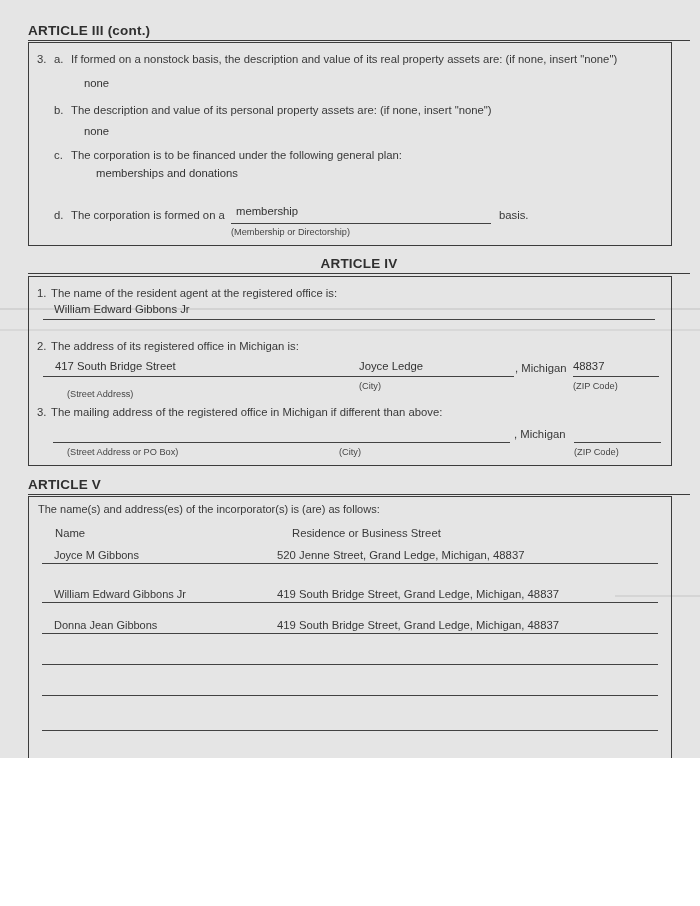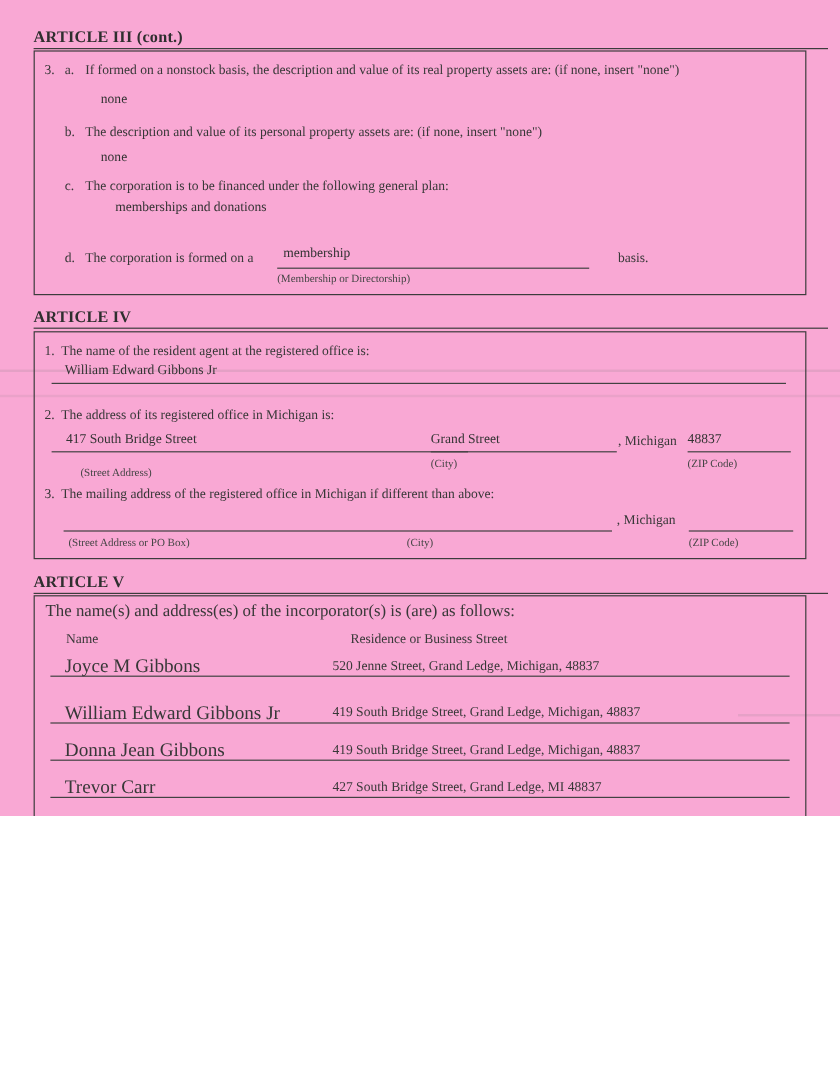--- a/index.html
+++ b/index.html
@@ -4,45 +4,44 @@
 <style>
   * { box-sizing: border-box; margin: 0; padding: 0; }
   html, body { background: #ffffff; }
   body {
     width: 700px; height: 906px;
     font-family: "Liberation Sans", sans-serif;
     color: #383838;
   }
   .page {
     position: relative;
-    width: 700px; height: 680px;
-    background: #f9a8d4;
+    width: 700px; height: 758px;
+    background: #e5e5e5;
     overflow: hidden;
-    font-family: Liberation Serif, serif;
   }
   
   .artifact { position: absolute; pointer-events: none; }
   .art1 { top: 308px; left: 0; width: 700px; height: 2px; background: rgba(120,120,120,0.16); }
   .art2 { top: 329px; left: 0; width: 700px; height: 2px; background: rgba(120,120,120,0.11); }
   .art3 { top: 595px; left: 615px; width: 85px; height: 2px; background: rgba(120,120,120,0.14); }
   .art4 { top: 888px; left: 30px; width: 320px; height: 3px; background: rgba(120,120,120,0.07); }
 
   .heading {
     margin-left: 28px;
     width: 662px;
     font-size: 13.5px;
     font-weight: bold;
     color: #2f2f2f;
     letter-spacing: 0.2px;
     border-bottom: 1.8px solid #3c3c3c;
     padding-bottom: 2px;
     line-height: 14px;
   }
   .h3 { margin-top: 24px; }
-  .h4 { margin-top: 11px; }
+  .h4 { margin-top: 11px; text-align: center; }
   .h5 { margin-top: 12px; }
 
   .box {
     position: relative;
     margin-left: 28px;
     width: 644px;
     border: 1.6px solid #3c3c3c;
     background: transparent;
   }
   .box1 { height: 204px; margin-top: 1px; }
@@ -53,32 +52,32 @@
   .t { font-size: 11.3px; line-height: 13px; white-space: nowrap; color: #383838; }
   .val { font-size: 11.3px; line-height: 13px; white-space: nowrap; color: #333333; }
   .small { font-size: 9.2px; color: #454545; white-space: nowrap; }
   .rule { border-bottom: 1.4px solid #424242; height: 0; }
   .flexrow { display: flex; }
   .numcol { display: inline-block; width: 17px; }
   .numcol2 { display: inline-block; width: 14px; }
   .center { text-align: left; }
 
   
-  .a5-intro { margin: 6px 0 0 9px; font-size: 14px; line-height: 13px; }
+  .a5-intro { margin: 6px 0 0 9px; font-size: 11px; line-height: 13px; }
   .a5-header { position: relative; height: 13px; margin-top: 11px; }
   .a5-h-name { position: absolute; left: 26px; top: 0; font-size: 11.3px; }
   .a5-h-addr { position: absolute; left: 263px; top: 0; font-size: 11.3px; }
   .rows { }
   .i-row {
     display: flex;
     align-items: flex-end;
     margin: 0 13px;
     border-bottom: 1.4px solid #424242;
   }
-  .c-name { width: 235px; padding-left: 12px; font-size: 16px; line-height: 15px; white-space: nowrap; margin-top: 40px; }
+  .c-name { width: 235px; padding-left: 12px; font-size: 11px; line-height: 15px; white-space: nowrap; margin-top: 40px; }
   .c-addr { flex: 1; font-size: 11.3px; line-height: 15px; white-space: nowrap; }
   .rows .i-row:nth-of-type(1)  { height: 24px; }
   .rows .i-row:nth-of-type(2)  { height: 39px; }
   .rows .i-row:nth-of-type(3)  { height: 31px; }
   .rows .i-row:nth-of-type(4)  { height: 31px; }
   .rows .i-row:nth-of-type(5)  { height: 31px; }
   .rows .i-row:nth-of-type(6)  { height: 35px; }
   .rows .i-row:nth-of-type(7)  { height: 32px; }
   .rows .i-row:nth-of-type(8)  { height: 32px; }
   .rows .i-row:nth-of-type(9)  { height: 32px; }
@@ -116,58 +115,58 @@
     </div>
     <div class="abs val" style="top:124px; left:55px;padding-left:12px;">memberships and donations</div>
 
     <div class="abs t flexrow" style="top:166px; left:25px;">
       <span class="numcol">d.</span>
       <span>The corporation is formed on a</span>
     </div>
     <div class="abs val" style="top:162px; left:207px;">membership</div>
     <div class="abs rule" style="top:180px; left:202px; width:260px;"></div>
     <div class="abs small center" style="top:184px; left:202px; width:260px;">(Membership or Directorship)</div>
-    <div class="abs t" style="top:166px; left:486px;">basis.</div>
+    <div class="abs t" style="top:166px; left:470px;">basis.</div>
   </div>
 
   <div class="heading h4">ARTICLE IV</div>
 
   <div class="box box2">
     <div class="abs t flexrow" style="top:10px; left:8px;">
       <span class="numcol2">1.</span>
       <span>The name of the resident agent at the registered office is:</span>
     </div>
     <div class="abs val" style="top:26px; left:25px;">William Edward Gibbons Jr</div>
     <div class="abs rule" style="top:42px; left:14px; width:612px;"></div>
 
     <div class="abs t flexrow" style="top:63px; left:8px;">
       <span class="numcol2">2.</span>
       <span>The address of its registered office in Michigan is:</span>
     </div>
     <div class="abs val" style="top:83px; left:26px;">417 South Bridge Street</div>
     <div class="abs rule" style="top:99px; left:14px; width:347px;"></div>
-    <div class="abs val center" style="top:83px; left:330px; width:155px;">Grand Street</div>
+    <div class="abs val center" style="top:83px; left:330px; width:155px;">Joyce Ledge</div>
     <div class="abs rule" style="top:99px; left:330px; width:155px;"></div>
     <div class="abs t" style="top:85px; left:486px;">, Michigan</div>
     <div class="abs val center" style="top:83px; left:544px; width:86px;">48837</div>
     <div class="abs rule" style="top:99px; left:544px; width:86px;"></div>
     <div class="abs small" style="top:112px; left:38px;">(Street Address)</div>
     <div class="abs small center" style="top:104px; left:330px; width:155px;">(City)</div>
     <div class="abs small center" style="top:104px; left:544px; width:86px;">(ZIP Code)</div>
 
     <div class="abs t flexrow" style="top:129px; left:8px;">
       <span class="numcol2">3.</span>
       <span>The mailing address of the registered office in Michigan if different than above:</span>
     </div>
     <div class="abs val" style="top:151px; left:35px;"></div>
     <div class="abs rule" style="top:165px; left:24px; width:457px;"></div>
     <div class="abs t" style="top:151px; left:485px;">, Michigan</div>
     <div class="abs val center" style="top:151px; left:545px; width:87px;"></div>
     <div class="abs rule" style="top:165px; left:545px; width:87px;"></div>
-    <div class="abs small" style="top:170px; left:28px;">(Street Address or PO Box)</div>
+    <div class="abs small" style="top:170px; left:38px;">(Street Address or PO Box)</div>
     <div class="abs small center" style="top:170px; left:310px; width:200px;">(City)</div>
     <div class="abs small center" style="top:170px; left:545px; width:87px;">(ZIP Code)</div>
   </div>
 
   <div class="heading h5">ARTICLE V</div>
 
   <div class="box box3">
     <div class="a5-intro">The name(s) and address(es) of the incorporator(s) is (are) as follows:</div>
     <div class="a5-header">
       <span class="a5-h-name">Name</span>
@@ -184,24 +183,20 @@
           <span class="c-name">William Edward Gibbons Jr</span>
           <span class="c-addr">419 South Bridge Street, Grand Ledge, Michigan, 48837</span>
         </div>
 
         <div class="i-row">
           <span class="c-name">Donna Jean Gibbons</span>
           <span class="c-addr">419 South Bridge Street, Grand Ledge, Michigan, 48837</span>
         </div>
 
 
-        <div class="i-row">
-          <span class="c-name">Trevor Carr</span>
-          <span class="c-addr">427 South Bridge Street, Grand Ledge, MI  48837</span>
-        </div>
 
         <div class="i-row">
           <span class="c-name"></span>
           <span class="c-addr"></span>
         </div>
 
         <div class="i-row">
           <span class="c-name"></span>
           <span class="c-addr"></span>
         </div>

